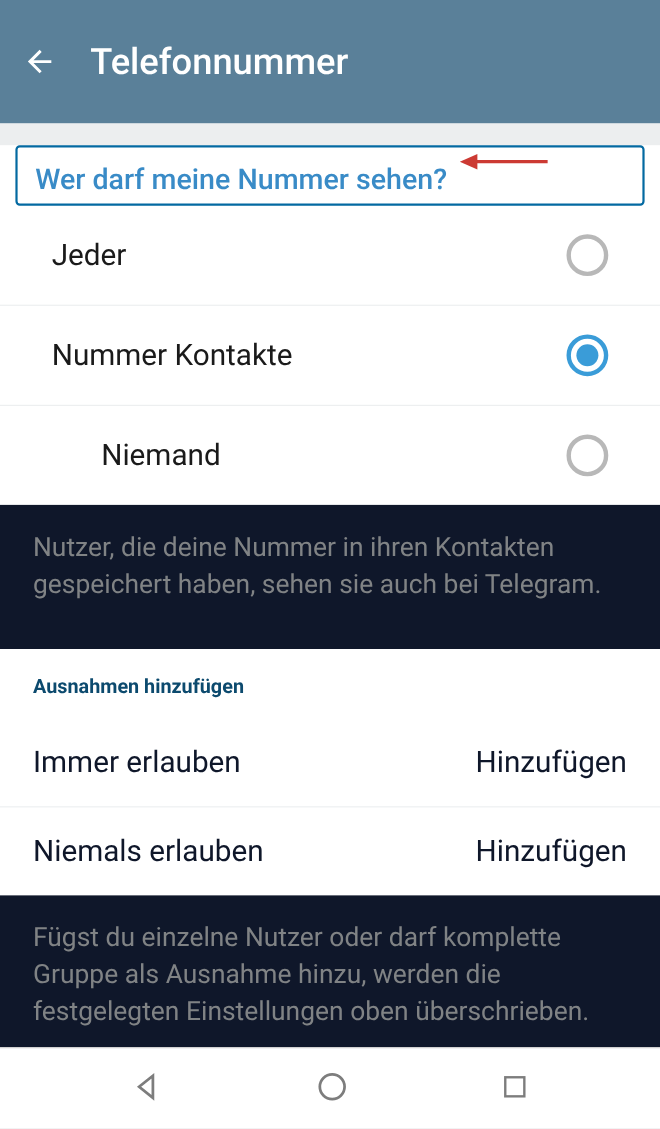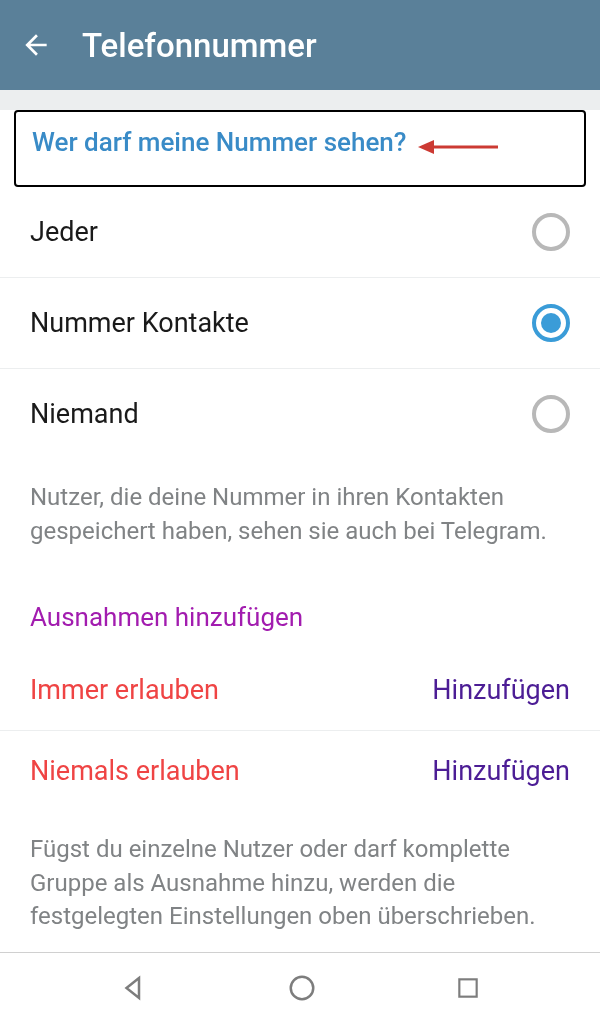--- a/index.html
+++ b/index.html
@@ -6,21 +6,21 @@
     body {
       width: 600px;
       height: 1026px;
       font-family: Roboto, Arial, sans-serif;
       background: #eceeef;
       position: relative;
       overflow: hidden;
     }
     .header {
       background: #5a8099;
-      height: 90px;
+      height: 112px;
       display: flex;
       align-items: center;
       padding: 0 20px;
       gap: 30px;
     }
     .back-icon {
       color: #fff;
       font-size: 32px;
       display: flex;
       align-items: center;
@@ -28,50 +28,50 @@
     .back-icon svg { fill: #fff; }
     .header-title {
       color: #fff;
       font-size: 33px;
       font-weight: 500;
     }
     .section {
       background: #fff;
     }
     .section-header {
-      color: #a21caf;
-      font-size: 26px;
-      font-weight: 400;
+      color: #0c4a6e;
+      font-size: 18px;
+      font-weight: 700;
       padding: 24px 30px 18px 30px;
     }
     .highlight-box {
-      border: 2px solid #000000;
+      border: 2px solid #0369a1;
       border-radius: 4px;
       margin: 20px 14px 0 14px;
-      padding: 15px 16px 28px 16px;
+      padding: 15px 16px 6px 16px;
     }
     .highlight-header {
       color: #398bc7;
       font-size: 26px;
       font-weight: 500;
     }
     .arrow-annot {
       position: absolute;
       top: 135px;
       left: 418px;
       color: #cc3a33;
     }
     .option-row {
       display: flex;
       align-items: center;
       justify-content: space-between;
-      padding: 26px 30px;
+      padding: 26px 47px;
       border-bottom: 1px solid #eceeef;
     }
-    .option-row:last-of-type { border-bottom: none; }
+    .option-row:last-of-type { border-bottom: none; margin-left: 45px; }
     .option-label {
       font-size: 27px;
       color: #1a1a1a;
     }
     .radio {
       width: 38px;
       height: 38px;
       border-radius: 50%;
       border: 4px solid #b8b8b8;
       display: flex;
@@ -81,41 +81,41 @@
     .radio.selected {
       border-color: #3a9cd8;
     }
     .radio-dot {
       width: 20px;
       height: 20px;
       border-radius: 50%;
       background: #3a9cd8;
     }
     .info-block {
-      background: #ffffff;
-      padding: 22px 30px 30px 30px;
+      background: #0f172a;
+      padding: 22px 30px 42px 30px;
       color: #808385;
       font-size: 24px;
       line-height: 1.4;
     }
     .exception-row {
       display: flex;
       align-items: center;
       justify-content: space-between;
       padding: 24px 30px;
       border-bottom: 1px solid #eceeef;
     }
     .exception-row:last-of-type { border-bottom: none; gap: 28px; }
     .exception-label {
       font-size: 27px;
-      color: #ef4444;
+      color: #0f172a;
     }
     .exception-action {
       font-size: 27px;
-      color: #4c1d95;
+      color: #0f172a;
     }
     .nav-bar {
       position: absolute;
       bottom: 0;
       left: 0; right: 0;
       height: 74px;
       background: #fff;
       border-top: 1px solid #d0d0d0;
       display: flex;
       align-items: center;

